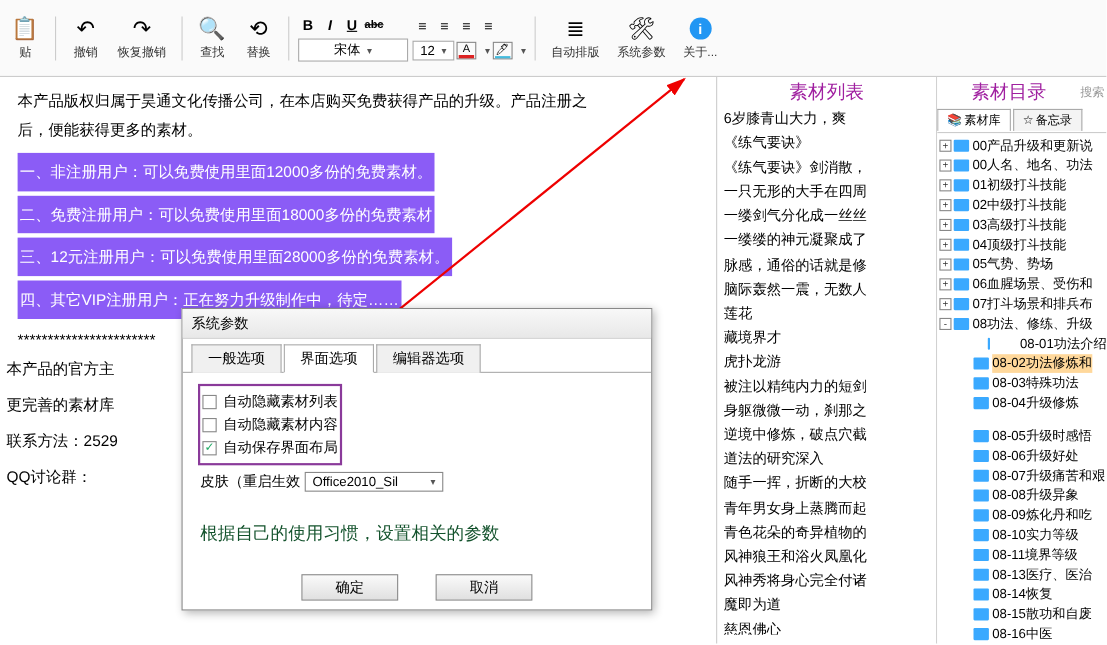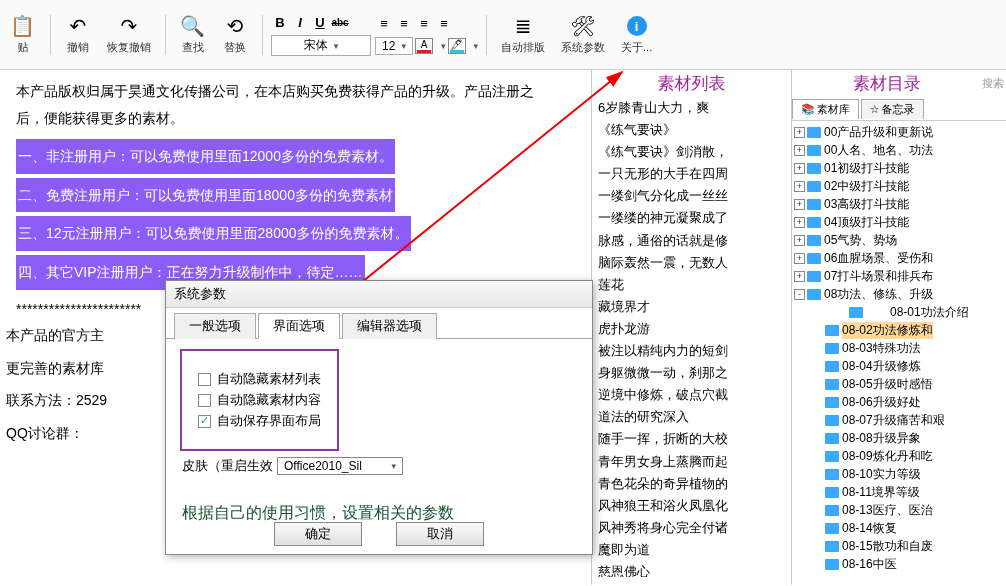--- a/index.html
+++ b/index.html
@@ -13,21 +13,21 @@
 .fmt-group { display: flex; flex-direction: column; gap: 4px; }
 .fmt-row { display: flex; gap: 2px; align-items: center; }
 .fmt-btn { width: 18px; height: 18px; border: 1px solid transparent; display:flex; align-items:center; justify-content:center; font-size: 13px; font-weight: bold; cursor:pointer; }
 .font-sel { border: 1px solid #aaa; padding: 1px 4px; font-size: 12px; display:flex; justify-content:center; align-items:center; min-width:100px; background:#fff;}
 .font-sel.small { min-width: 38px; }
 .drop { font-size: 9px; color:#555; padding-left:6px; }
 .color-btn { width: 18px; height: 16px; border:1px solid #888; display:flex; flex-direction:column; justify-content:flex-end; align-items:center; font-size:10px; }
 .bar-under { width: 14px; height: 3px; }
 
 .main { display: flex; height: 515px; }
-.editor-pane { width: 592px; background: #fff; padding: 4px 10px; border-right:1px solid #ccc; overflow:hidden; position:relative; }
+.editor-pane { width: 652px; background: #fff; padding: 4px 10px; border-right:1px solid #ccc; overflow:hidden; position:relative; }
 .doc { color: #000; font-size: 14px; line-height: 1.9; padding: 4px 6px; }
 .hl { background: #8b5cf6; color: #fff; padding: 4px 2px; display:inline-block; }
 .leftalign { margin-left: -10px; }
 
 .mat-pane { width: 200px; border-right:1px solid #ccc; background:#fff; overflow:hidden; }
 .mat-title { color: #a020a0; font-size: 17px; text-align:center; padding:2px 0; }
 .mat-list { font-size: 13px; line-height: 1.7; padding: 0 6px; height: 480px; overflow:hidden; white-space:nowrap; }
 .mat-line { color:#000; }
 
 .tree-pane { flex:1; background:#fff; overflow:hidden; }
@@ -41,21 +41,21 @@
 .fld { width:14px; height:11px; background:#3aa9ff; margin-right:3px; border-radius:1px; }
 .sel { background: #ffd89b; }
 
 .dialog { position:absolute; left:165px; top:280px; width:428px; height:275px; background:#fff; border:1px solid #888; box-shadow:2px 2px 8px rgba(0,0,0,0.3); z-index:100; }
 .dlg-title { background:linear-gradient(#f8f8f8,#e8e8e8); padding:4px 8px; font-size:13px; border-bottom:1px solid #ccc; }
 .dlg-tabs { display:flex; padding:4px 8px 0 8px; border-bottom:1px solid #aaa; }
 .dlg-tab { padding:3px 14px; border:1px solid #aaa; border-bottom:none; margin-right:2px; font-size:13px; background:#f0f0f0; cursor:pointer; position:relative; top:1px; }
 .dlg-tab.active { background:#fff; border-bottom:1px solid #fff; }
 .dlg-body { padding:10px 14px; font-size:13px; }
 .dlg-row { display:flex; align-items:center; margin:3px 0; }
-.cb-wrap { border: 2px solid #8a3a9a; padding: 16px; display:inline-block; }
+.cb-wrap { border: 2px solid #8a3a9a; padding: 2px; display:inline-block; }
 .cb { width:13px; height:13px; border:1px solid #888; display:inline-block; margin-right:6px; position:relative; }
 .cb.checked::after { content:"✓"; position:absolute; font-size:11px; top:-2px; left:1px; color:#2a6; }
 .skin-row { display:flex; align-items:center; margin:6px 0 0 2px; font-size:13px; gap:4px;}
 .skin-sel { border:1px solid #888; padding:1px 6px; font-size:12px; background:#fff; display:flex; align-items:center; min-width:126px; justify-content:space-between; }
 .dlg-hint { color:#14532d; font-size:16px; margin:28px 0 0 2px; }
 .dlg-btns { position:absolute; bottom:8px; width:100%; display:flex; justify-content:center; gap:34px; }
 .dbtn { width:88px; height:24px; border:1px solid #888; background:linear-gradient(#fafafa,#e0e0e0); font-size:13px; cursor:pointer; }
 
 .arrow-ann { position:absolute; left:300px; top:68px; width:340px; height:280px; z-index:50; pointer-events:none; }
 
@@ -263,21 +263,21 @@
         <div class="tn" style="padding-left: 20px;">
           <span style="width: 13px; display: inline-block;"></span>
           <span class="fld"></span>
           <span>08-03特殊功法</span>
         </div>
         <div class="tn" style="padding-left: 20px;">
           <span style="width: 13px; display: inline-block;"></span>
           <span class="fld"></span>
           <span>08-04升级修炼</span>
         </div>
-        <div class="tn" style="padding-left: 20px;">
+        <div class="tn" style="padding-left: 20px; margin-top: 12px;">
           <span style="width: 13px; display: inline-block;"></span>
           <span class="fld"></span>
           <span>08-05升级时感悟</span>
         </div>
         <div class="tn" style="padding-left: 20px;">
           <span style="width: 13px; display: inline-block;"></span>
           <span class="fld"></span>
           <span>08-06升级好处</span>
         </div>
         <div class="tn" style="padding-left: 20px;">

